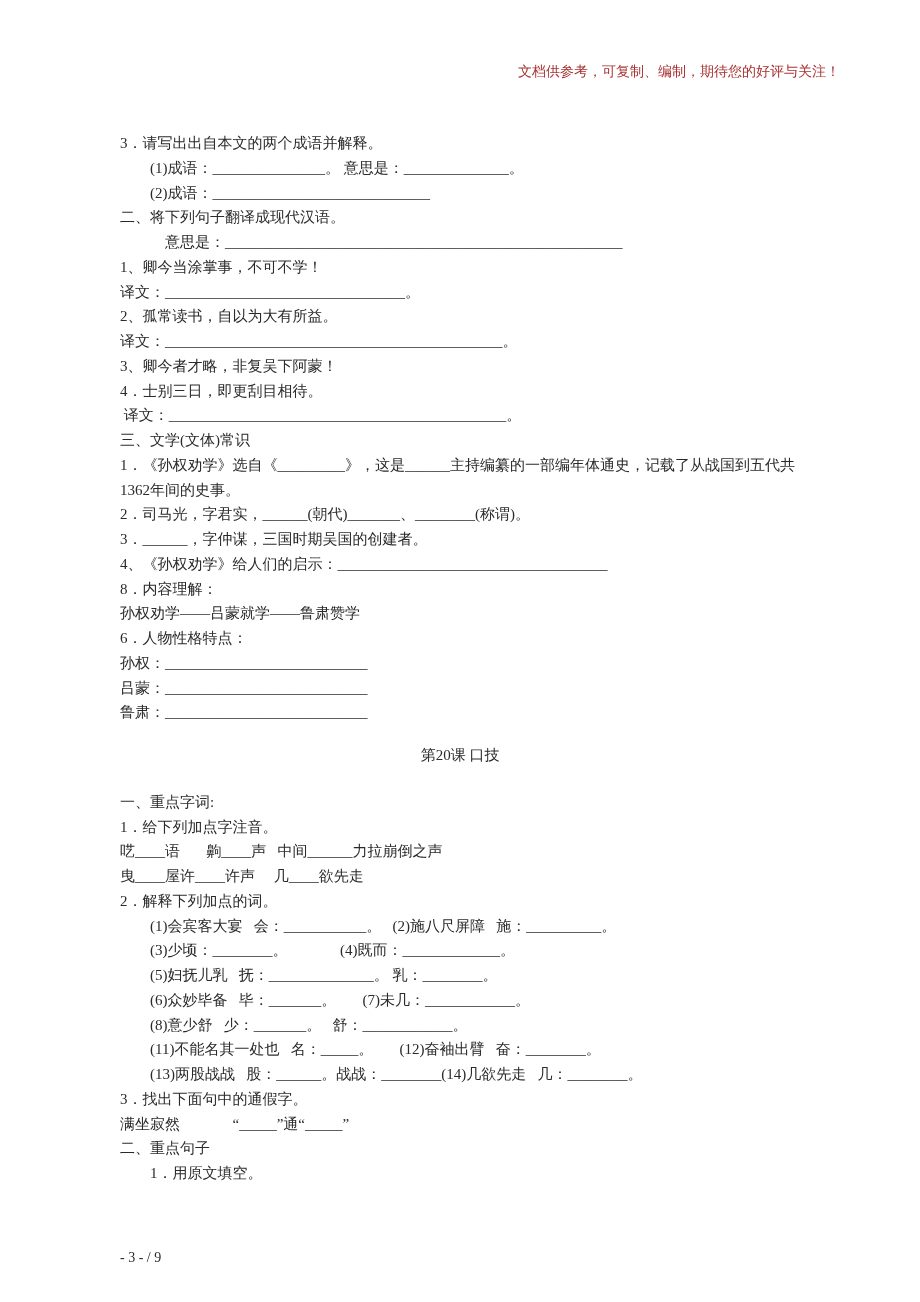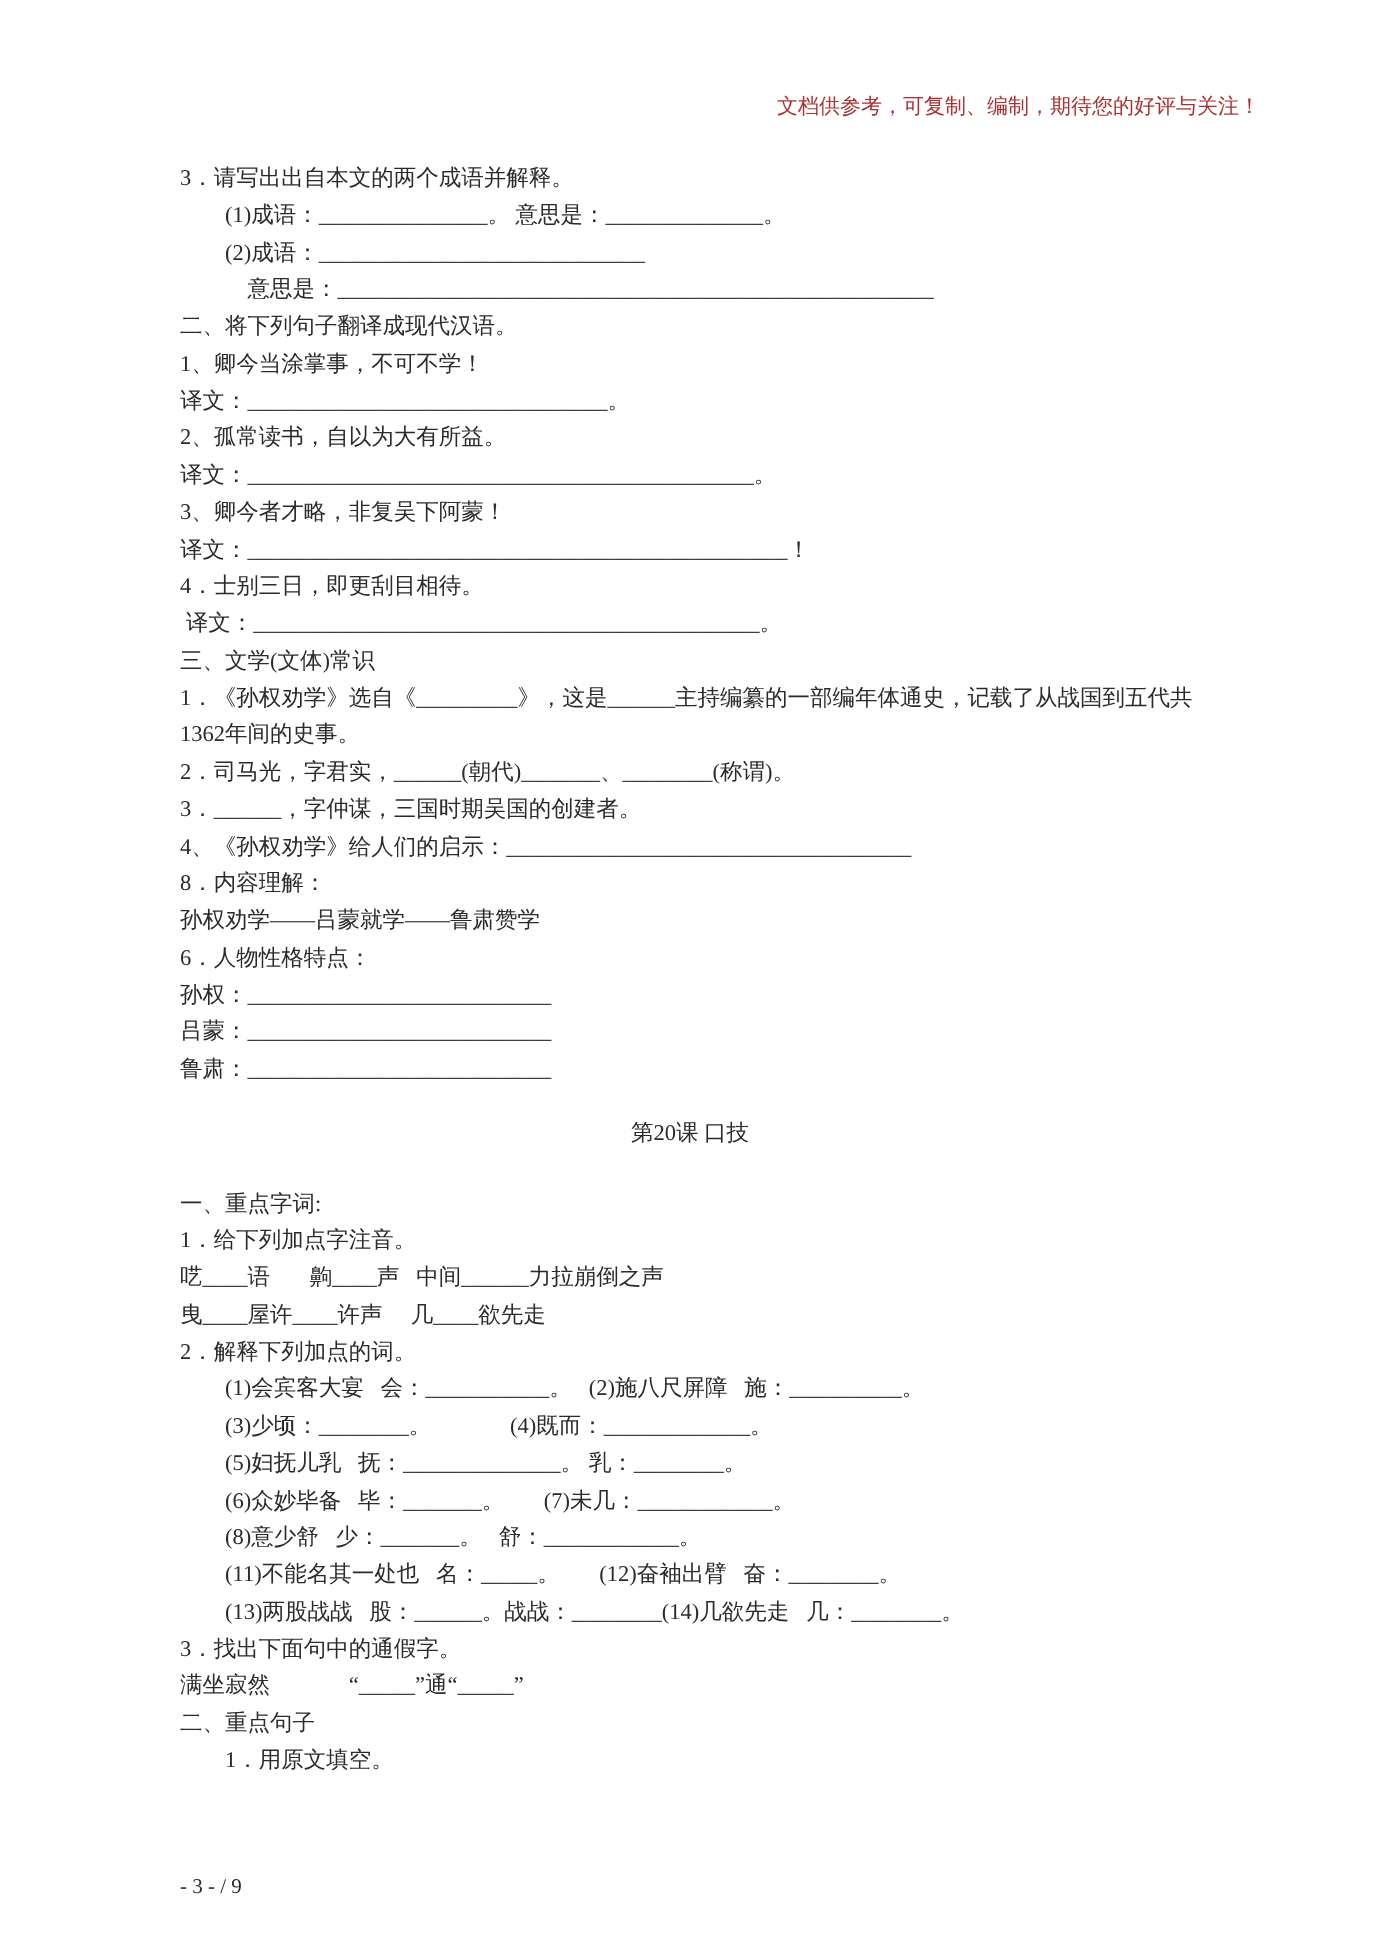--- a/index.html
+++ b/index.html
@@ -11,21 +11,21 @@
     margin: 0 auto;
     padding: 60px 120px 40px 120px;
     font-size: 15px;
     line-height: 1.65;
   }
   .header-note {
     text-align: right;
     color: #a83232;
     font-size: 14px;
     padding-right: 0;
-    margin-bottom: 24px;
+    margin-bottom: 48px;
     margin-right: -40px;
   }
   .line { white-space: pre-wrap; }
   .indent1 { padding-left: 2em; }
   .indent2 { padding-left: 3em; }
   .section-title {
     text-align: center;
     margin: 18px 0 22px 0;
   }
   .footer {
@@ -35,28 +35,27 @@
 </style>
 </head>
 <body>
 
 <div class="header-note">文档供参考，可复制、编制，期待您的好评与关注！</div>
 
 <div id="block1">
     <div class="line">3．请写出出自本文的两个成语并解释。</div>
     <div class="line indent1">(1)成语：_______________。 意思是：______________。</div>
     <div class="line indent1">(2)成语：_____________________________</div>
+    <div class="line">二、将下列句子翻译成现代汉语。</div>
     <div class="line indent2">意思是：_____________________________________________________</div>
-    <div class="line">二、将下列句子翻译成现代汉语。</div>
     <div class="line">1、卿今当涂掌事，不可不学！</div>
     <div class="line">译文：________________________________。</div>
     <div class="line">2、孤常读书，自以为大有所益。</div>
     <div class="line">译文：_____________________________________________。</div>
     <div class="line">3、卿今者才略，非复吴下阿蒙！</div>
-    <div class="line">译文：________________________________________________！</div>
     <div class="line">4．士别三日，即更刮目相待。</div>
     <div class="line"> 译文：_____________________________________________。</div>
     <div class="line">三、文学(文体)常识</div>
     <div class="line">1．《孙权劝学》选自《_________》，这是______主持编纂的一部编年体通史，记载了从战国到五代共1362年间的史事。</div>
     <div class="line">2．司马光，字君实，______(朝代)_______、________(称谓)。</div>
     <div class="line">3．______，字仲谋，三国时期吴国的创建者。</div>
     <div class="line">4、《孙权劝学》给人们的启示：____________________________________</div>
     <div class="line">8．内容理解：</div>
     <div class="line">孙权劝学——吕蒙就学——鲁肃赞学</div>
     <div class="line">6．人物性格特点：</div>

